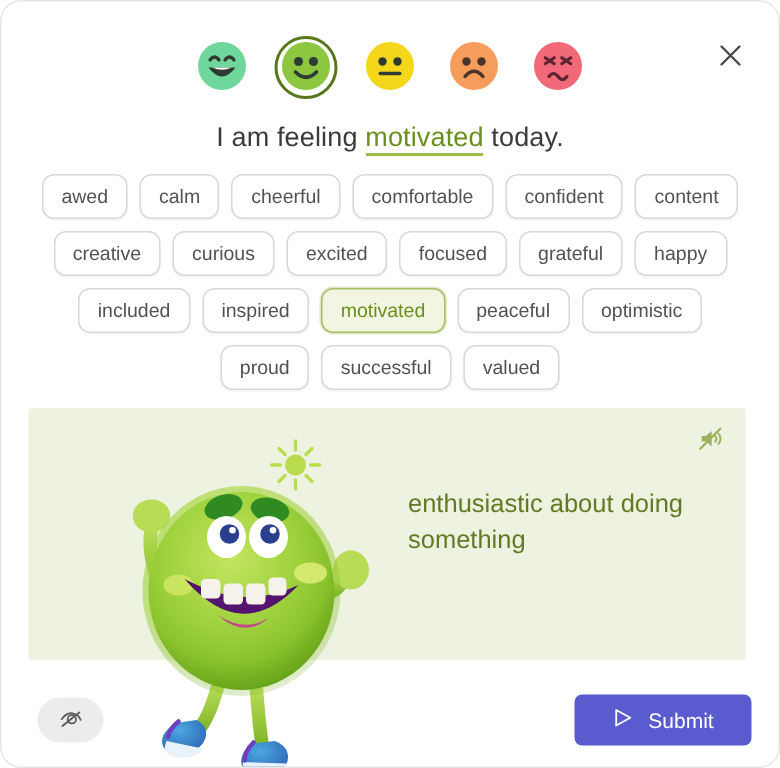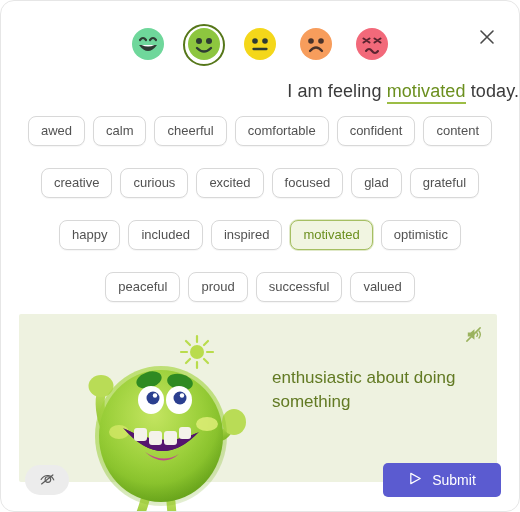--- a/index.html
+++ b/index.html
@@ -72,40 +72,40 @@
     border-radius: 50%;
     border: 2px solid transparent;
   }
   .mood-option.selected .ring {
     border-color: #56771a;
   }
   .mood-face { display: block; }
 
   
   #prompt-line {
-    text-align: right;
+    text-align: center;
     font-size: 18px;
     color: #3b3b3b;
     margin-top: 12px;
     letter-spacing: 0.1px;
   }
   #prompt-line .word {
     color: #6b8f1e;
     border-bottom: 2px solid #9cbd45;
     padding-bottom: 1px;
   }
 
   
   #chip-area {
     margin-top: 14px;
     padding: 0 20px;
     display: flex;
     flex-wrap: wrap;
     justify-content: center;
-    gap: 22px 8px;
+    gap: 8px 8px;
   }
   .chip {
     font-family: "Liberation Sans", sans-serif;
     font-size: 13px;
     color: #525252;
     background: #ffffff;
     border: 1px solid #d8d8d8;
     border-radius: 8px;
     padding: 7px 12px 8px;
     line-height: 1;
@@ -291,29 +291,28 @@
     <button class="chip">calm</button>
     <button class="chip">cheerful</button>
     <button class="chip">comfortable</button>
     <button class="chip">confident</button>
     <button class="chip">content</button>
     <button class="chip">creative</button>
 
     <button class="chip">curious</button>
     <button class="chip">excited</button>
     <button class="chip">focused</button>
-    <button class="chip">glad</button>
     <button class="chip">grateful</button>
     <button class="chip">happy</button>
 
     <button class="chip">included</button>
     <button class="chip">inspired</button>
     <button class="chip selected">motivated</button>
+    <button class="chip">peaceful</button>
     <button class="chip">optimistic</button>
-    <button class="chip">peaceful</button>
     <button class="chip">proud</button>
 
     <button class="chip">successful</button>
     <button class="chip">valued</button>
   </div>
 
   <div id="definition-panel">
 
     <button id="mute-button" title="Mute">
       <span>

